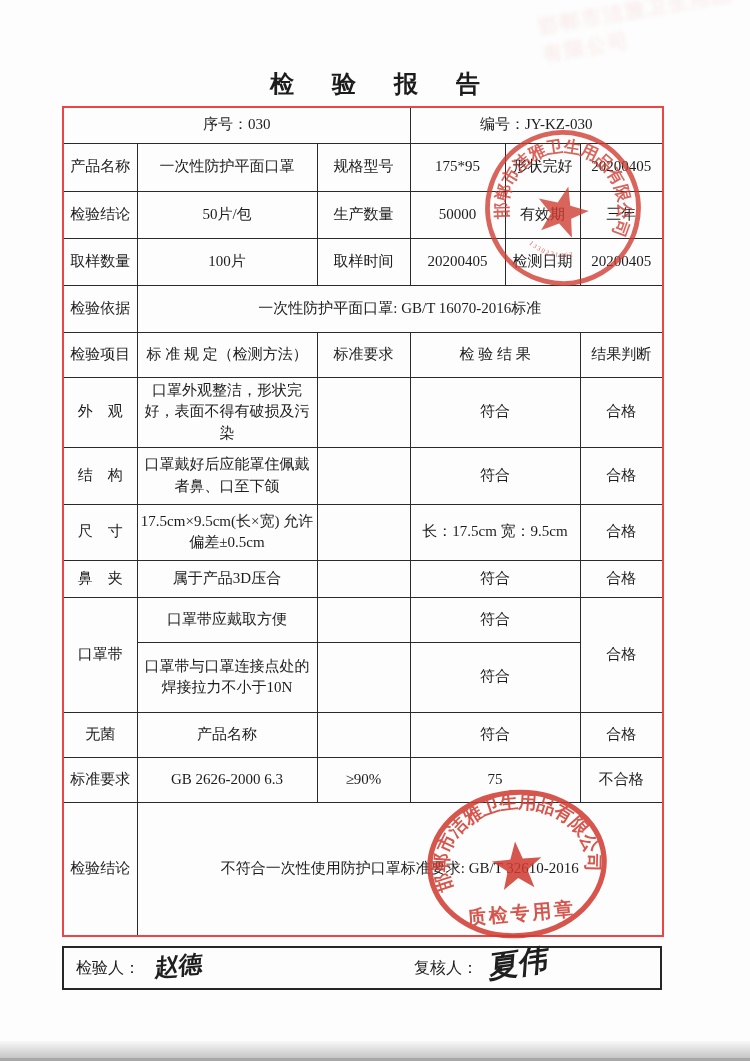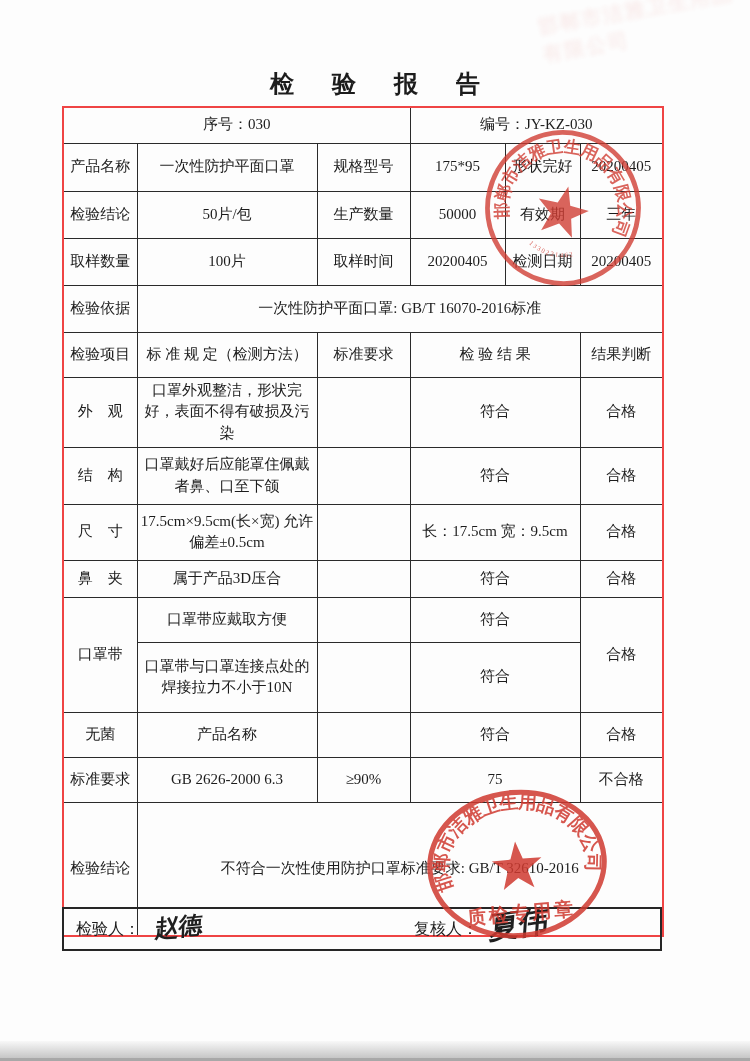--- a/index.html
+++ b/index.html
@@ -21,21 +21,21 @@
   }
   table.report td{
     border:1px solid #2a2a2a;
     text-align:center;vertical-align:middle;
     font-size:15px;padding:2px 3px;line-height:1.45;
   }
   td.lab{font-size:15px;}
   td.spec{font-size:13.5px;}
   td.idrow{text-align:left;padding-left:12px;font-size:16px;}
   .sigbox{
-    position:absolute;left:62px;top:907px;width:600px;height:44px;
+    position:absolute;left:62px;top:946px;width:600px;height:44px;
     border:2px solid #262626;box-sizing:border-box;
     display:flex;align-items:center;
   }
   .sigbox .siglabel{font-size:16px;}
   .sig{
     display:inline-block;font-weight:bold;color:#1f1f1f;
     transform:rotate(-5deg) skewX(-8deg);transform-origin:left bottom;
   }
   .sig-inspector{font-size:24px;margin-left:14px;}
   .sig-reviewer{font-size:30px;margin-left:10px;transform:rotate(-8deg) skewX(-12deg);}

